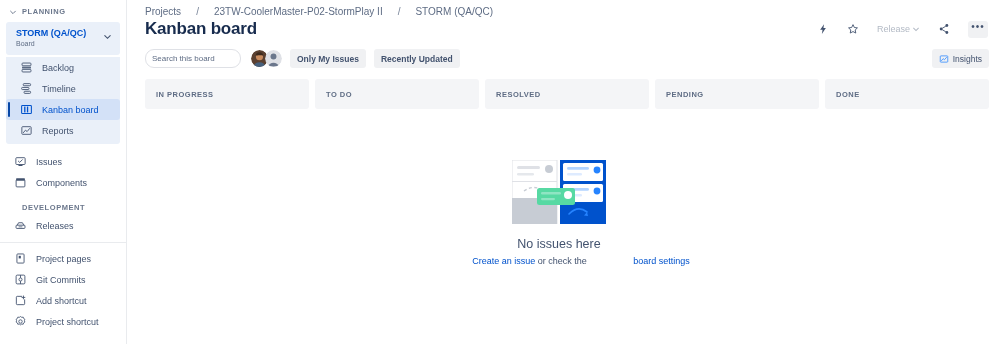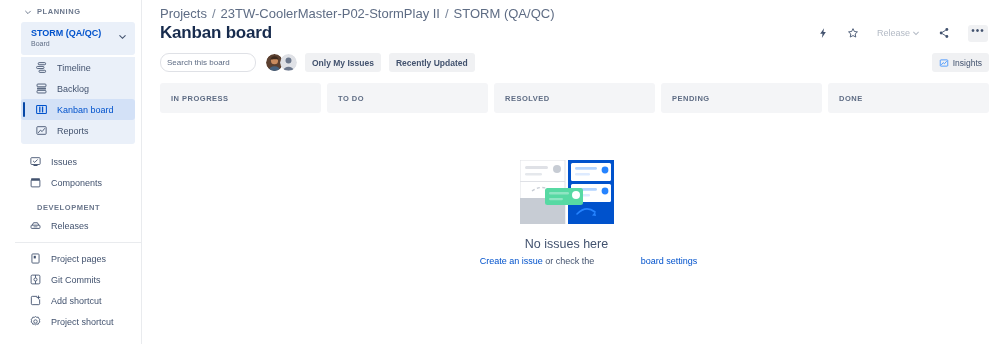--- a/index.html
+++ b/index.html
@@ -3,21 +3,21 @@
 <meta charset="utf-8">
 <style>
   * { box-sizing: border-box; margin: 0; padding: 0; }
   html, body {
     width: 999px; height: 344px;
     background: #ffffff;
     font-family: "Liberation Sans", sans-serif;
     color: #172B4D;
     overflow: hidden;
   }
-  .app { display: flex; width: 999px; height: 292px; padding-left: 15px; }
+  .app { display: flex; width: 999px; height: 292px; }
 
   
   .sidebar {
     width: 127px; height: 344px;
     background: #ffffff;
     border-right: 1px solid #E9EBEE;
     padding-top: 4px;
     position: relative;
     flex: 0 0 127px;
   }
@@ -56,21 +56,21 @@
     content: ""; position: absolute; left: 2px; top: 3px;
     width: 2px; height: 15px; background: #0747A6; border-radius: 1px;
   }
   .nav-plain { background: #ffffff; }
   .nav-plain .nav-item { padding-left: 14px; }
   .sb-divider { height: 1px; background: #E9EBEE; margin: 6px 0 5px 0; }
   .sb-spacer { height: 7px; }
 
   
   .main { flex: 1; height: 344px; padding: 0 10px 0 18px; position: relative; }
-  .crumbs { display: flex; align-items: center; gap: 5px; font-size: 13px; color: #5E6C84; padding-top: 6px; }
+  .crumbs { display: flex; align-items: center; gap: 15px; font-size: 10px; color: #5E6C84; padding-top: 6px; }
   .crumbs a { color: #5E6C84; text-decoration: none; cursor: pointer; }
   .crumb-sep { color: #7A869A; }
 
   .title-row { display: flex; align-items: center; margin-top: 2px; }
   .page-title { font-size: 17px; font-weight: bold; color: #172B4D; letter-spacing: -.2px; }
   .title-actions { margin-left: auto; display: flex; align-items: center; gap: 18px; padding-right: 1px; }
   .act { color: #42526E; display: flex; align-items: center; cursor: pointer; }
   .act svg { width: 12px; height: 12px; display: block; }
   .release-btn {
     display: flex; align-items: center; gap: 2px;
@@ -148,34 +148,34 @@
         <div class="proj-sub">Board</div>
       </div>
       <svg class="proj-chev" viewBox="0 0 10 10">
         <path d="M2 4 L5 7 L8 4" fill="none" stroke="currentColor" stroke-width="1.2" stroke-linecap="round"></path>
       </svg>
     </div>
 
     <div class="nav-group">
       <div class="nav-item">
         <svg class="ico" viewBox="0 0 16 16">
+          <rect x="2.5" y="2.5" width="11" height="3.4" rx="1" fill="none" stroke="currentColor" stroke-width="1.1"></rect>
+          <rect x="2.5" y="7" width="11" height="2.2" fill="currentColor" opacity=".85"></rect>
+          <rect x="2.5" y="10.3" width="11" height="3.2" rx="1" fill="none" stroke="currentColor" stroke-width="1.1"></rect>
+        </svg>
+        <span>Backlog</span>
+      </div>
+
+      <div class="nav-item">
+        <svg class="ico" viewBox="0 0 16 16">
           <rect x="4" y="2" width="9" height="2.6" rx="1" fill="none" stroke="currentColor" stroke-width="1.1"></rect>
           <rect x="2" y="6.7" width="9" height="2.6" rx="1" fill="none" stroke="currentColor" stroke-width="1.1"></rect>
           <rect x="5" y="11.4" width="8" height="2.6" rx="1" fill="none" stroke="currentColor" stroke-width="1.1"></rect>
         </svg>
         <span>Timeline</span>
-      </div>
-
-      <div class="nav-item">
-        <svg class="ico" viewBox="0 0 16 16">
-          <rect x="2.5" y="2.5" width="11" height="3.4" rx="1" fill="none" stroke="currentColor" stroke-width="1.1"></rect>
-          <rect x="2.5" y="7" width="11" height="2.2" fill="currentColor" opacity=".85"></rect>
-          <rect x="2.5" y="10.3" width="11" height="3.2" rx="1" fill="none" stroke="currentColor" stroke-width="1.1"></rect>
-        </svg>
-        <span>Backlog</span>
       </div>
 
       <div class="nav-item active">
         <svg class="ico" viewBox="0 0 16 16">
           <rect x="2" y="3" width="12" height="10" rx="1" fill="none" stroke="currentColor" stroke-width="1.3"></rect>
           <rect x="5.1" y="4.4" width="1.6" height="7.2" fill="currentColor"></rect>
           <rect x="8.5" y="4.4" width="1.6" height="7.2" fill="currentColor"></rect>
         </svg>
         <span>Kanban board</span>
       </div>

